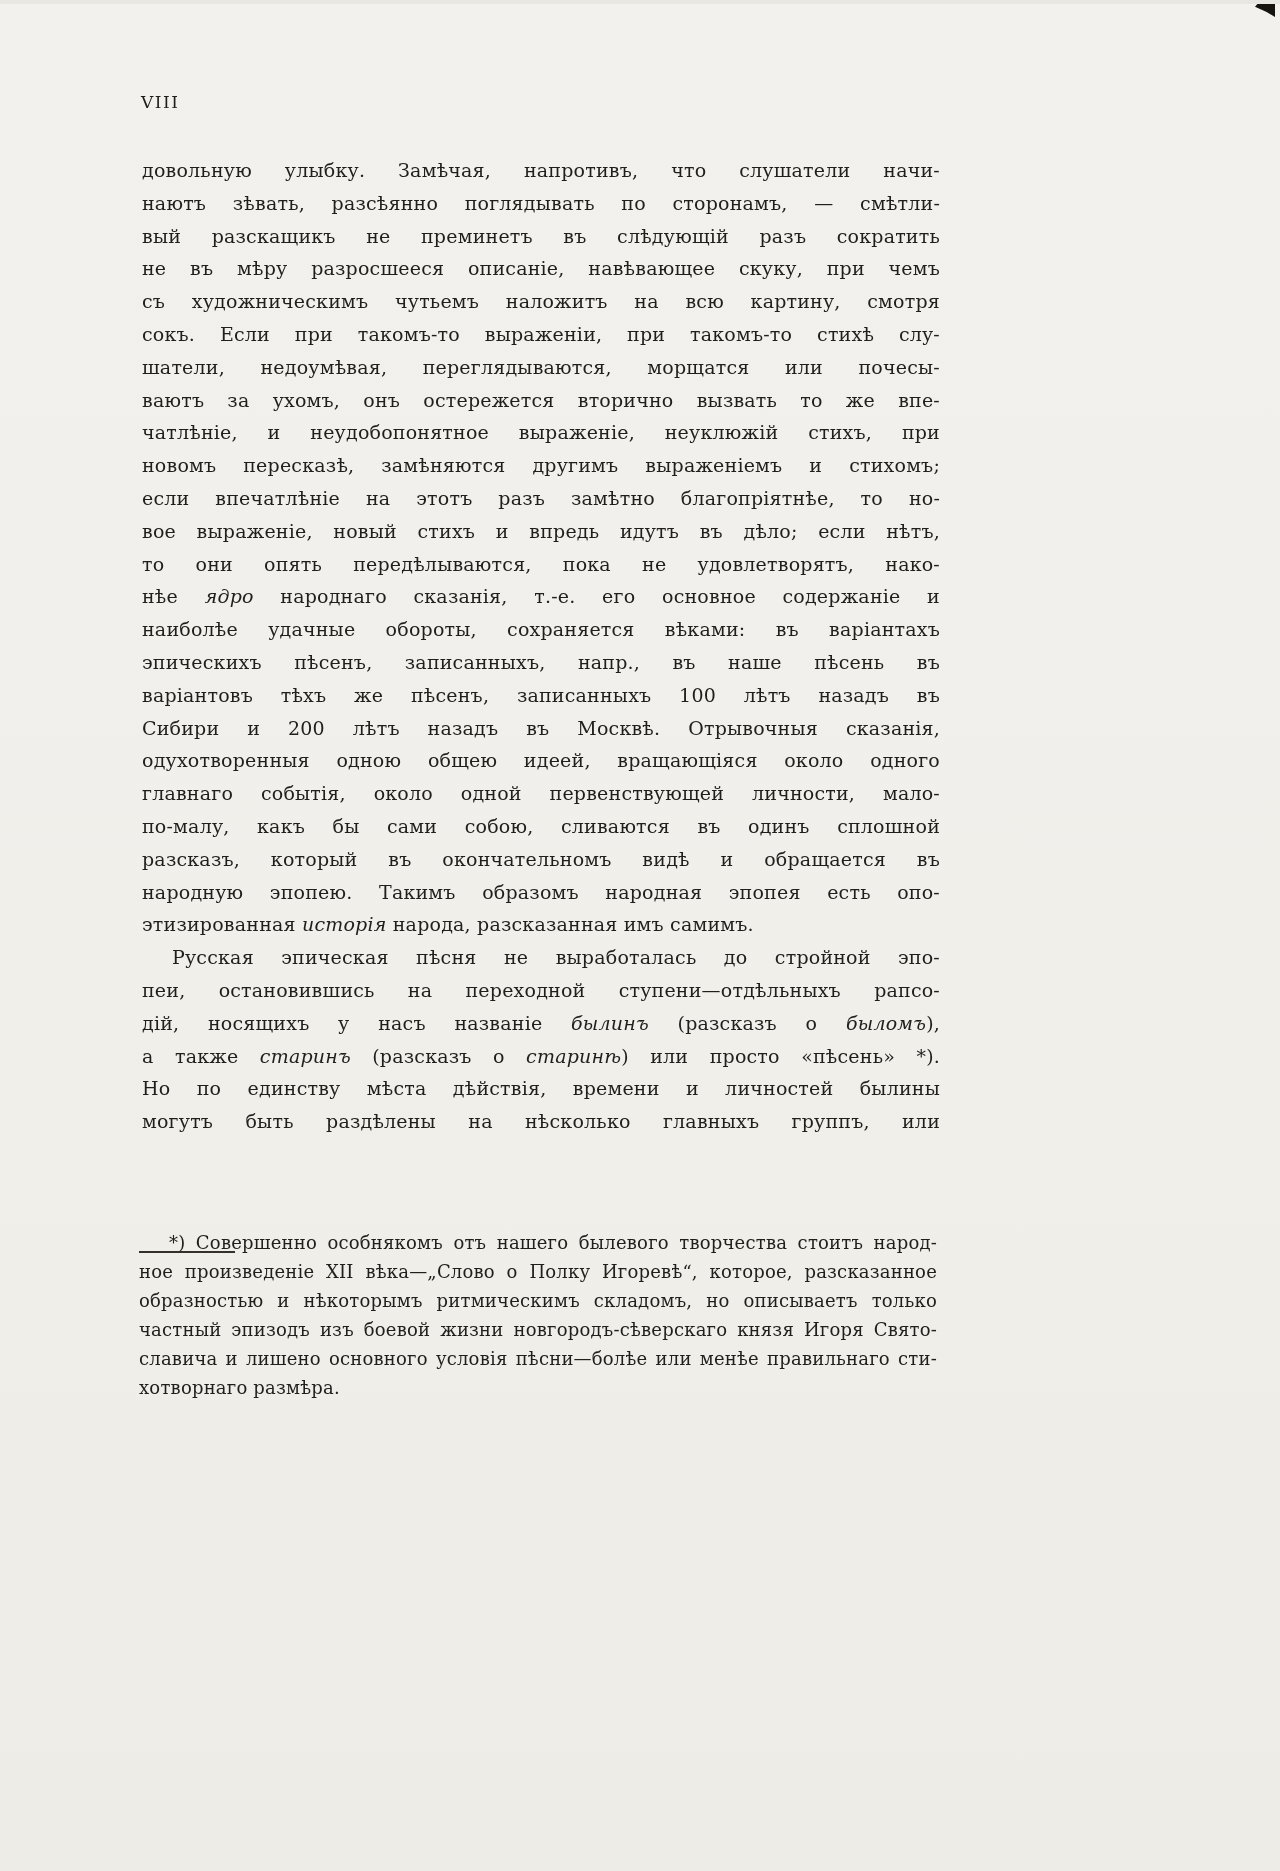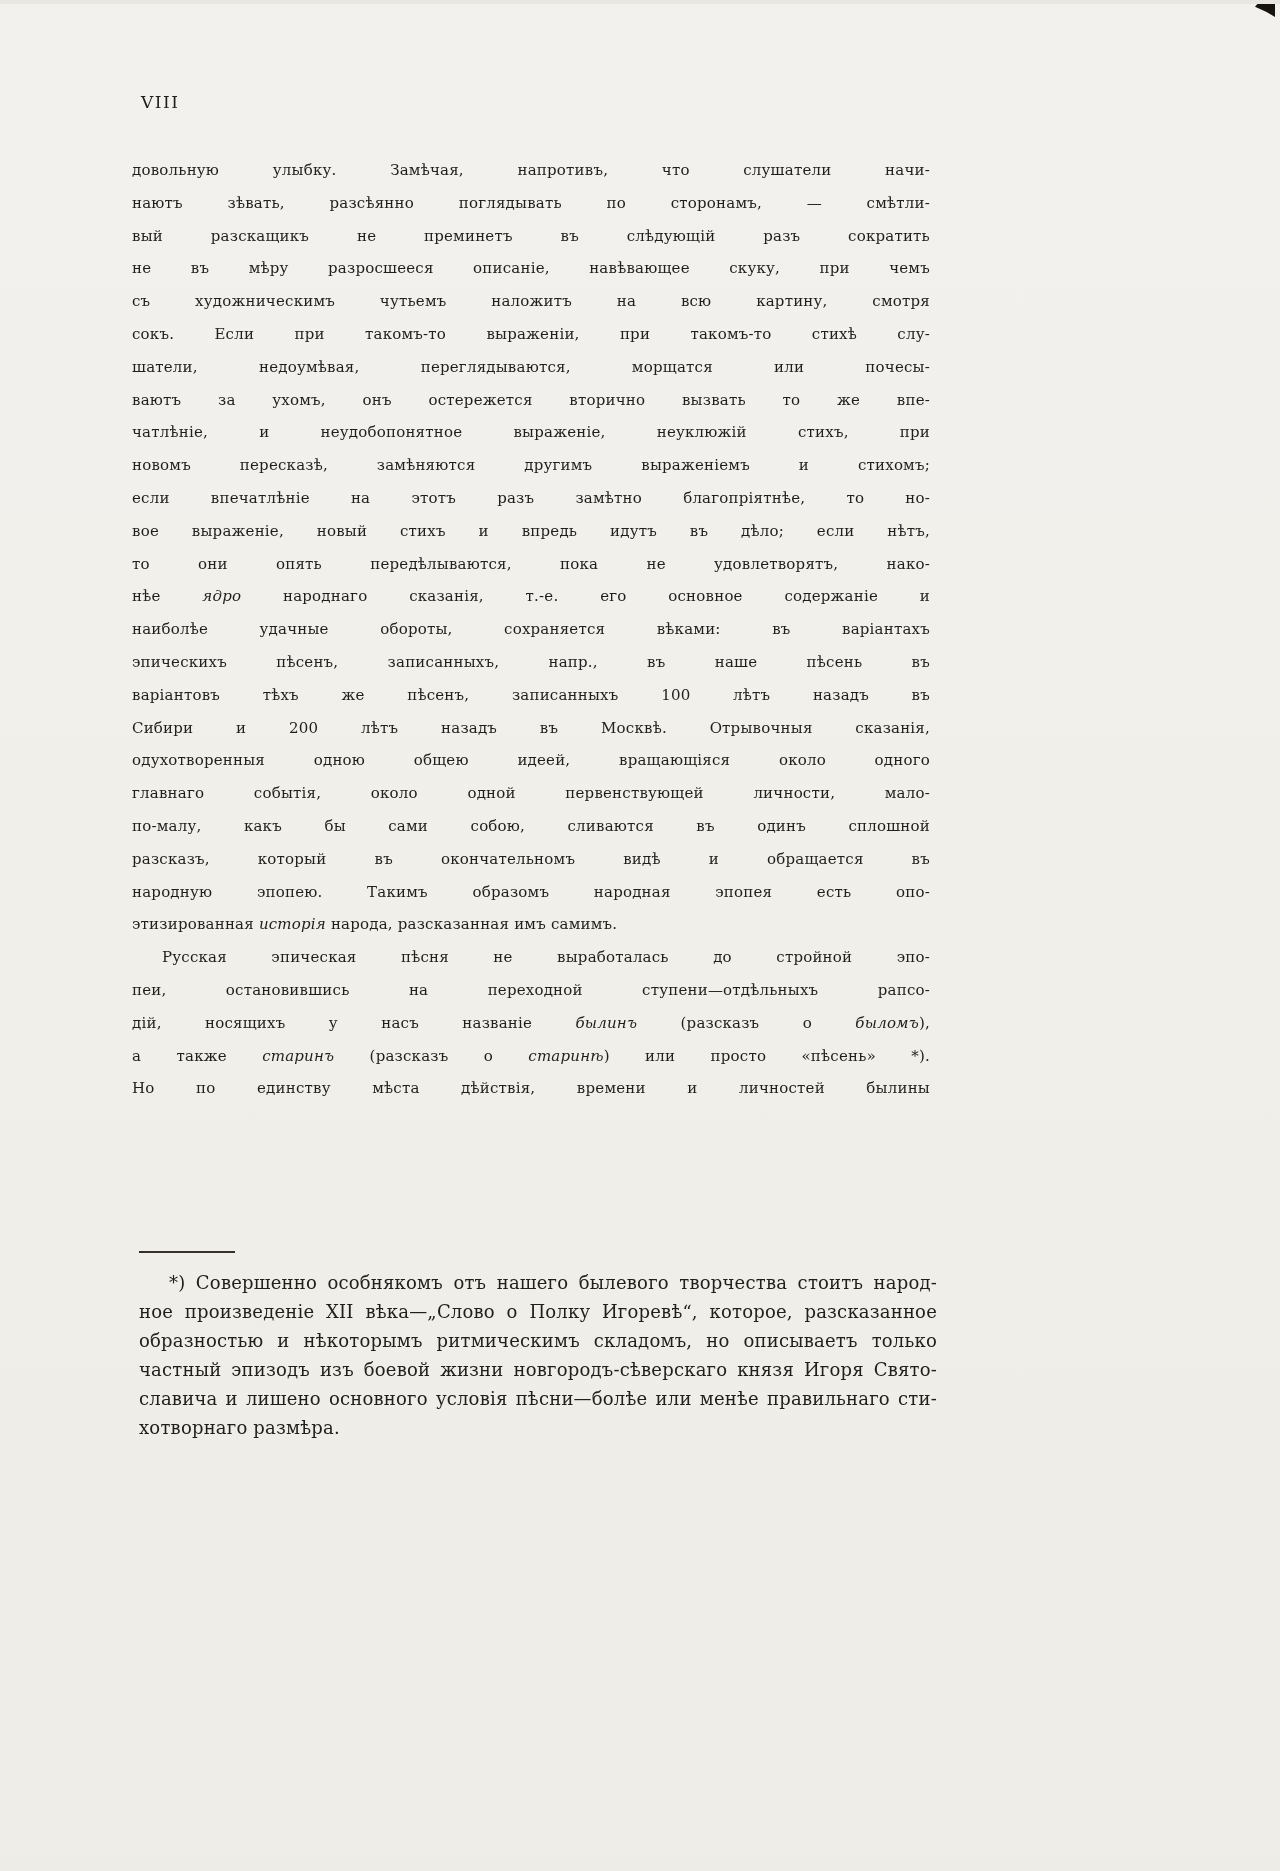--- a/index.html
+++ b/index.html
@@ -20,39 +20,39 @@
     position: absolute;
     top: 88px;
     left: 141px;
     font-size: 17px;
     letter-spacing: 1.5px;
   }
 
   .body-text {
     position: absolute;
     top: 150px;
-    left: 132px;
+    left: 142px;
     width: 798px;
-    font-size: 15px;
+    font-size: 19px;
     line-height: 32.8px;
     letter-spacing: 0.2px;
   }
 
   .footnote-rule {
     position: absolute;
     top: 1247px;
     left: 139px;
     width: 96px;
     height: 0;
     border-top: 2px solid #35302b;
   }
 
   .footnote-text {
     position: absolute;
-    top: 1264px;
+    top: 1224px;
     left: 139px;
     width: 798px;
     font-size: 18px;
     line-height: 29px;
     letter-spacing: 0.2px;
   }
 
   .tline {
     text-align: justify;
     text-align-last: justify;
@@ -104,20 +104,21 @@
       <div class="tline">главнаго событія, около одной первенствующей личности, мало-</div>
       <div class="tline">по-малу, какъ бы сами собою, сливаются въ одинъ сплошной</div>
       <div class="tline">разсказъ, который въ окончательномъ видѣ и обращается въ</div>
       <div class="tline">народную эпопею. Такимъ образомъ народная эпопея есть опо-</div>
       <div class="tline last">этизированная <em>исторія</em> народа, разсказанная имъ самимъ.</div>
       <div class="tline indent">Русская эпическая пѣсня не выработалась до стройной эпо-</div>
       <div class="tline">пеи, остановившись на переходной ступени—отдѣльныхъ рапсо-</div>
       <div class="tline">дій, носящихъ у насъ названіе <em>былинъ</em> (разсказъ о <em>быломъ</em>),</div>
       <div class="tline">а также <em>старинъ</em> (разсказъ о <em>старинѣ</em>) или просто «пѣсень» *).</div>
       <div class="tline">Но по единству мѣста дѣйствія, времени и личностей былины</div>
+      <div class="tline">могутъ быть раздѣлены на нѣсколько главныхъ группъ, или</div>
     </div>
 
   <div class="footnote-rule"></div>
 
   <div class="footnote-text">
       <div class="tline indent">*) Совершенно особнякомъ отъ нашего былевого творчества стоитъ народ-</div>
       <div class="tline">ное произведеніе XII вѣка—„Слово о Полку Игоревѣ“, которое, разсказанное</div>
       <div class="tline">образностью и нѣкоторымъ ритмическимъ складомъ, но описываетъ только</div>
       <div class="tline">частный эпизодъ изъ боевой жизни новгородъ-сѣверскаго князя Игоря Свято-</div>
       <div class="tline">славича и лишено основного условія пѣсни—болѣе или менѣе правильнаго сти-</div>

